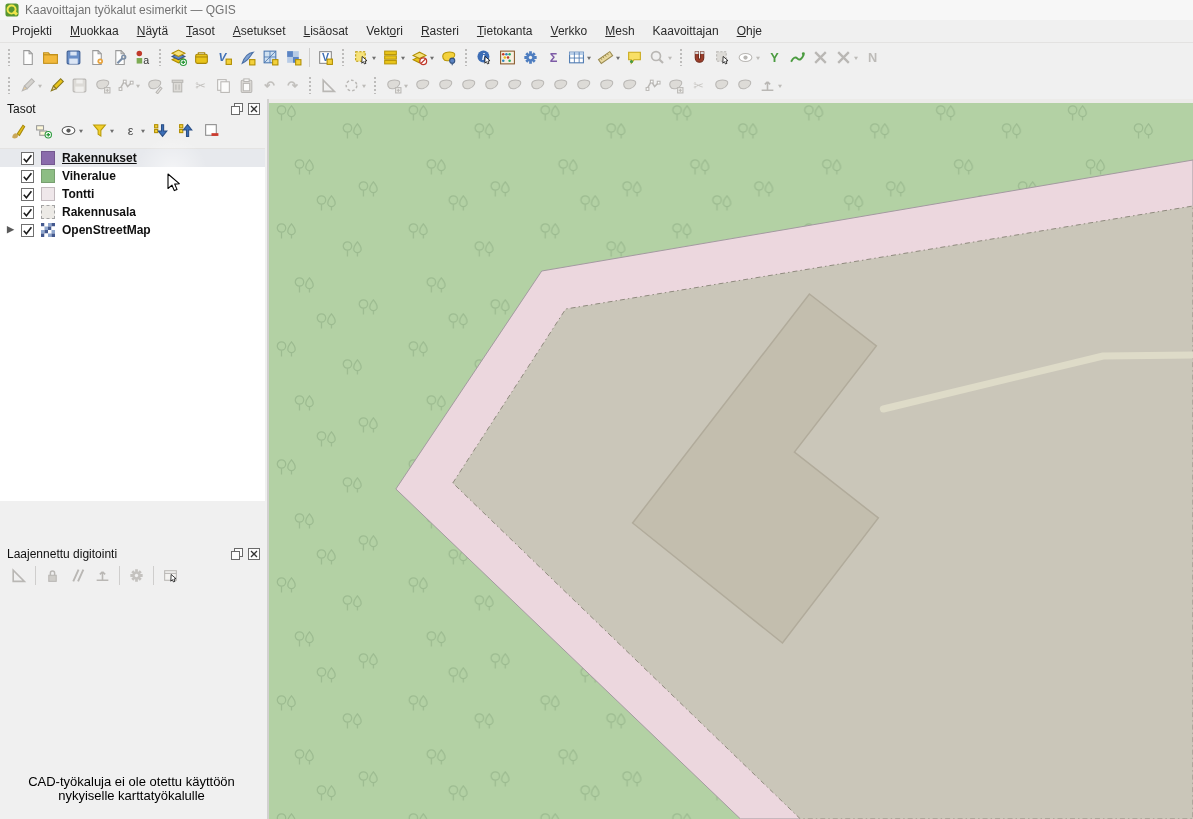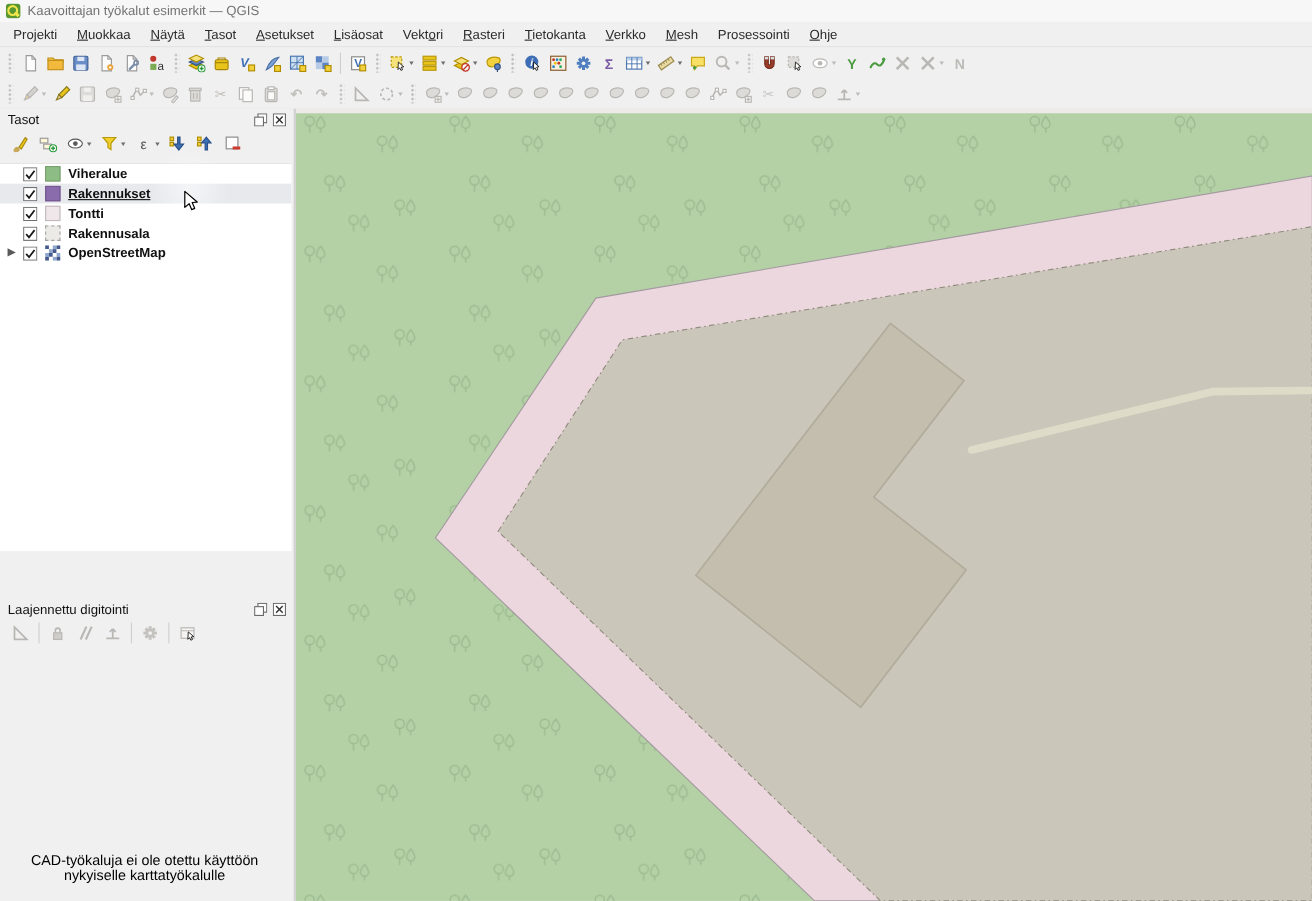--- a/index.html
+++ b/index.html
@@ -69,21 +69,21 @@
       <span class="menu-item"><u>M</u>uokkaa</span>
       <span class="menu-item"><u>N</u>äytä</span>
       <span class="menu-item"><u>T</u>asot</span>
       <span class="menu-item"><u>A</u>setukset</span>
       <span class="menu-item"><u>L</u>isäosat</span>
       <span class="menu-item">Vekt<u>o</u>ri</span>
       <span class="menu-item"><u>R</u>asteri</span>
       <span class="menu-item"><u>T</u>ietokanta</span>
       <span class="menu-item"><u>V</u>erkko</span>
       <span class="menu-item"><u>M</u>esh</span>
-      <span class="menu-item">Prosessointi</span>
+      <span class="menu-item">Kaavoittajan</span>
       <span class="menu-item"><u>O</u>hje</span>
     </div>
   <div class="toolbar" id="tb1">
       <span class="grip"></span>
       <button class="tbtn">
         <span class="ic">
           <svg viewBox="0 0 16 16" width="17" height="17" aria-hidden="true">
             <path d="M4.5 1.5h5l3 3v10h-8z" fill="#fdfdfd" stroke="#9a9a9a"></path>
             <path d="M9.5 1.5v3h3" fill="none" stroke="#9a9a9a"></path>
           </svg>
@@ -729,39 +729,39 @@
           <button class="tbtn">
             <span class="ic">
               <svg viewBox="0 0 16 16" width="17" height="17" aria-hidden="true">
                 <rect x="2.5" y="2.5" width="10" height="10" fill="#fff" stroke="#8a8a8a"></rect>
                 <rect x="8" y="10.5" width="6.5" height="2.6" fill="#cc3b2f"></rect>
               </svg>
             </span>
           </button>
         </div>
       <div class="layer-list" id="layer-list">
+          <div class="lrow sel">
+            <span class="cbx">
+              <svg width="13" height="13">
+                <rect x="0.5" y="0.5" width="12" height="12" fill="#fff" stroke="#707070"></rect>
+                <path d="M2.8 6.8l2.6 3L10.4 3.2" stroke="#1a1a1a" stroke-width="1.6" fill="none"></path>
+              </svg>
+            </span>
+            <span class="swatch" style="background:#8a6bab;border:1px solid #74588f"></span>
+            <span class="u">Rakennukset</span>
+          </div>
           <div class="lrow">
             <span class="cbx">
               <svg width="13" height="13">
                 <rect x="0.5" y="0.5" width="12" height="12" fill="#fff" stroke="#707070"></rect>
                 <path d="M2.8 6.8l2.6 3L10.4 3.2" stroke="#1a1a1a" stroke-width="1.6" fill="none"></path>
               </svg>
             </span>
             <span class="swatch" style="background:#8dbd84;border:1px solid #789f70"></span>
             <span class="">Viheralue</span>
-          </div>
-          <div class="lrow sel">
-            <span class="cbx">
-              <svg width="13" height="13">
-                <rect x="0.5" y="0.5" width="12" height="12" fill="#fff" stroke="#707070"></rect>
-                <path d="M2.8 6.8l2.6 3L10.4 3.2" stroke="#1a1a1a" stroke-width="1.6" fill="none"></path>
-              </svg>
-            </span>
-            <span class="swatch" style="background:#8a6bab;border:1px solid #74588f"></span>
-            <span class="u">Rakennukset</span>
           </div>
           <div class="lrow">
             <span class="cbx">
               <svg width="13" height="13">
                 <rect x="0.5" y="0.5" width="12" height="12" fill="#fff" stroke="#707070"></rect>
                 <path d="M2.8 6.8l2.6 3L10.4 3.2" stroke="#1a1a1a" stroke-width="1.6" fill="none"></path>
               </svg>
             </span>
             <span class="swatch" style="background:#efe7ea;border:1px solid #c2b9bd"></span>
             <span class="">Tontti</span>

